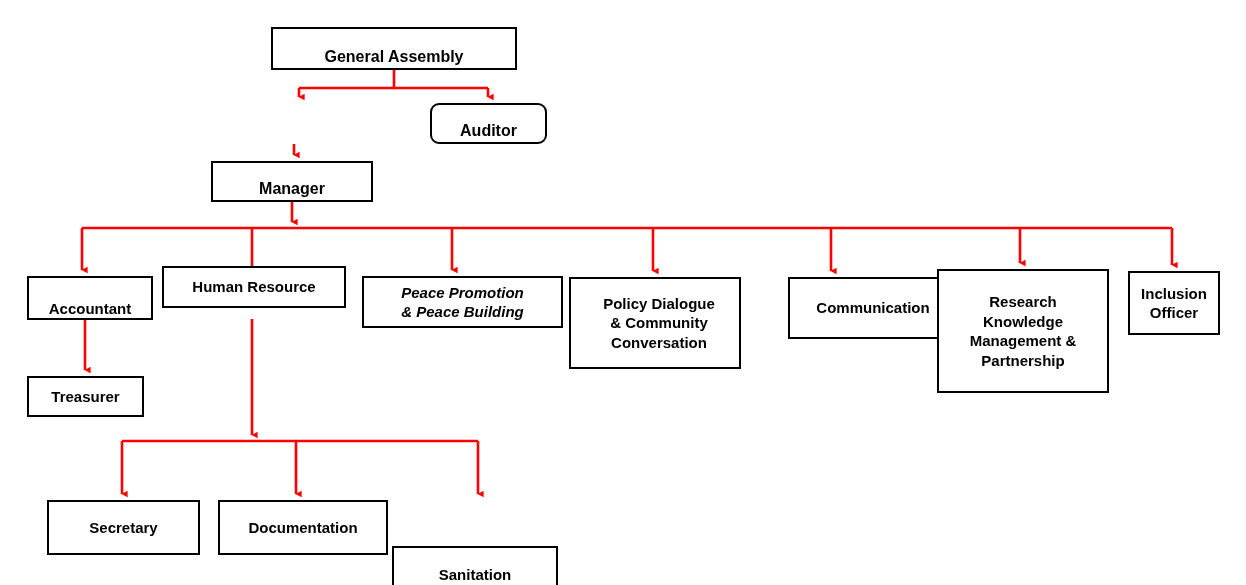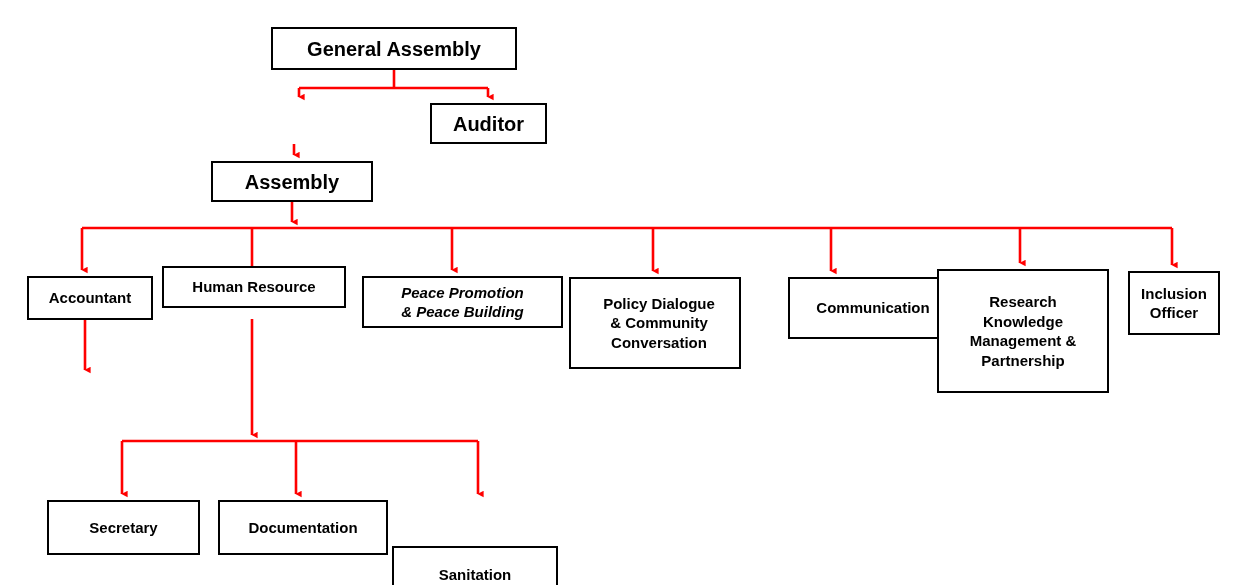--- a/index.html
+++ b/index.html
@@ -39,21 +39,21 @@
     font-weight: bold;
     color: #000000;
     line-height: 1.30;
     z-index: 3;
     padding: 0 4px;
   }
   .org-box .box-label {
     display: block;
     white-space: pre-line;
   }
-  .fs-16 { font-size: 20px; }
+  .fs-16 { font-size: 16px; align-items: flex-end; }
   .fs-15 { font-size: 15px; }
 </style>
 </head>
 <body>
 
 <div id="chart-canvas">
 
   <svg id="connector-layer" width="1246" height="585" viewBox="0 0 1246 585" xmlns="http://www.w3.org/2000/svg">
     <defs>
       <marker id="arrowRed" markerWidth="7" markerHeight="7" refX="3.2" refY="5.6" orient="auto" markerUnits="userSpaceOnUse">
@@ -90,29 +90,29 @@
       <path d="M478,441 L478,494" marker-end="url(#arrowRed)"></path>
 
     </g>
   </svg>
 
   <div class="org-box fs-16" style="left:271px; top:27px; width:246px; height:43px;">
     <span class="box-label">General Assembly</span>
   </div>
 
 
-  <div class="org-box fs-16" style="left:430px; top:103px; width:117px; height:41px;">
+  <div class="org-box fs-16" style="left:430px; top:103px; width:117px; height:41px;border-radius:9px;">
     <span class="box-label">Auditor</span>
   </div>
 
   <div class="org-box fs-16" style="left:211px; top:161px; width:162px; height:41px;">
-    <span class="box-label">Assembly</span>
+    <span class="box-label">Manager</span>
   </div>
 
-  <div class="org-box fs-15" style="left:27px; top:276px; width:126px; height:44px;">
+  <div class="org-box fs-15" style="left:27px; top:276px; width:126px; height:44px;align-items:flex-end;">
     <span class="box-label">Accountant</span>
   </div>
 
   <div class="org-box fs-15" style="left:162px; top:266px; width:184px; height:42px;">
     <span class="box-label">Human Resource</span>
   </div>
 
   <div class="org-box fs-15" style="left:362px; top:276px; width:201px; height:52px;font-style:italic;">
     <span class="box-label">Peace Promotion
 &amp; Peace Building</span>
@@ -133,20 +133,23 @@
 Knowledge
 Management &amp;
 Partnership</span>
   </div>
 
   <div class="org-box fs-15" style="left:1128px; top:271px; width:92px; height:64px;">
     <span class="box-label">Inclusion
 Officer</span>
   </div>
 
+  <div class="org-box fs-15" style="left:27px; top:376px; width:117px; height:41px;">
+    <span class="box-label">Treasurer</span>
+  </div>
 
   <div class="org-box fs-15" style="left:47px; top:500px; width:153px; height:55px;">
     <span class="box-label">Secretary</span>
   </div>
 
   <div class="org-box fs-15" style="left:210px; top:500px; width:170px; height:55px;margin-left:8px;">
     <span class="box-label">Documentation</span>
   </div>
 
   <div class="org-box fs-15" style="left:392px; top:500px; width:166px; height:58px;margin-top:46px;">

